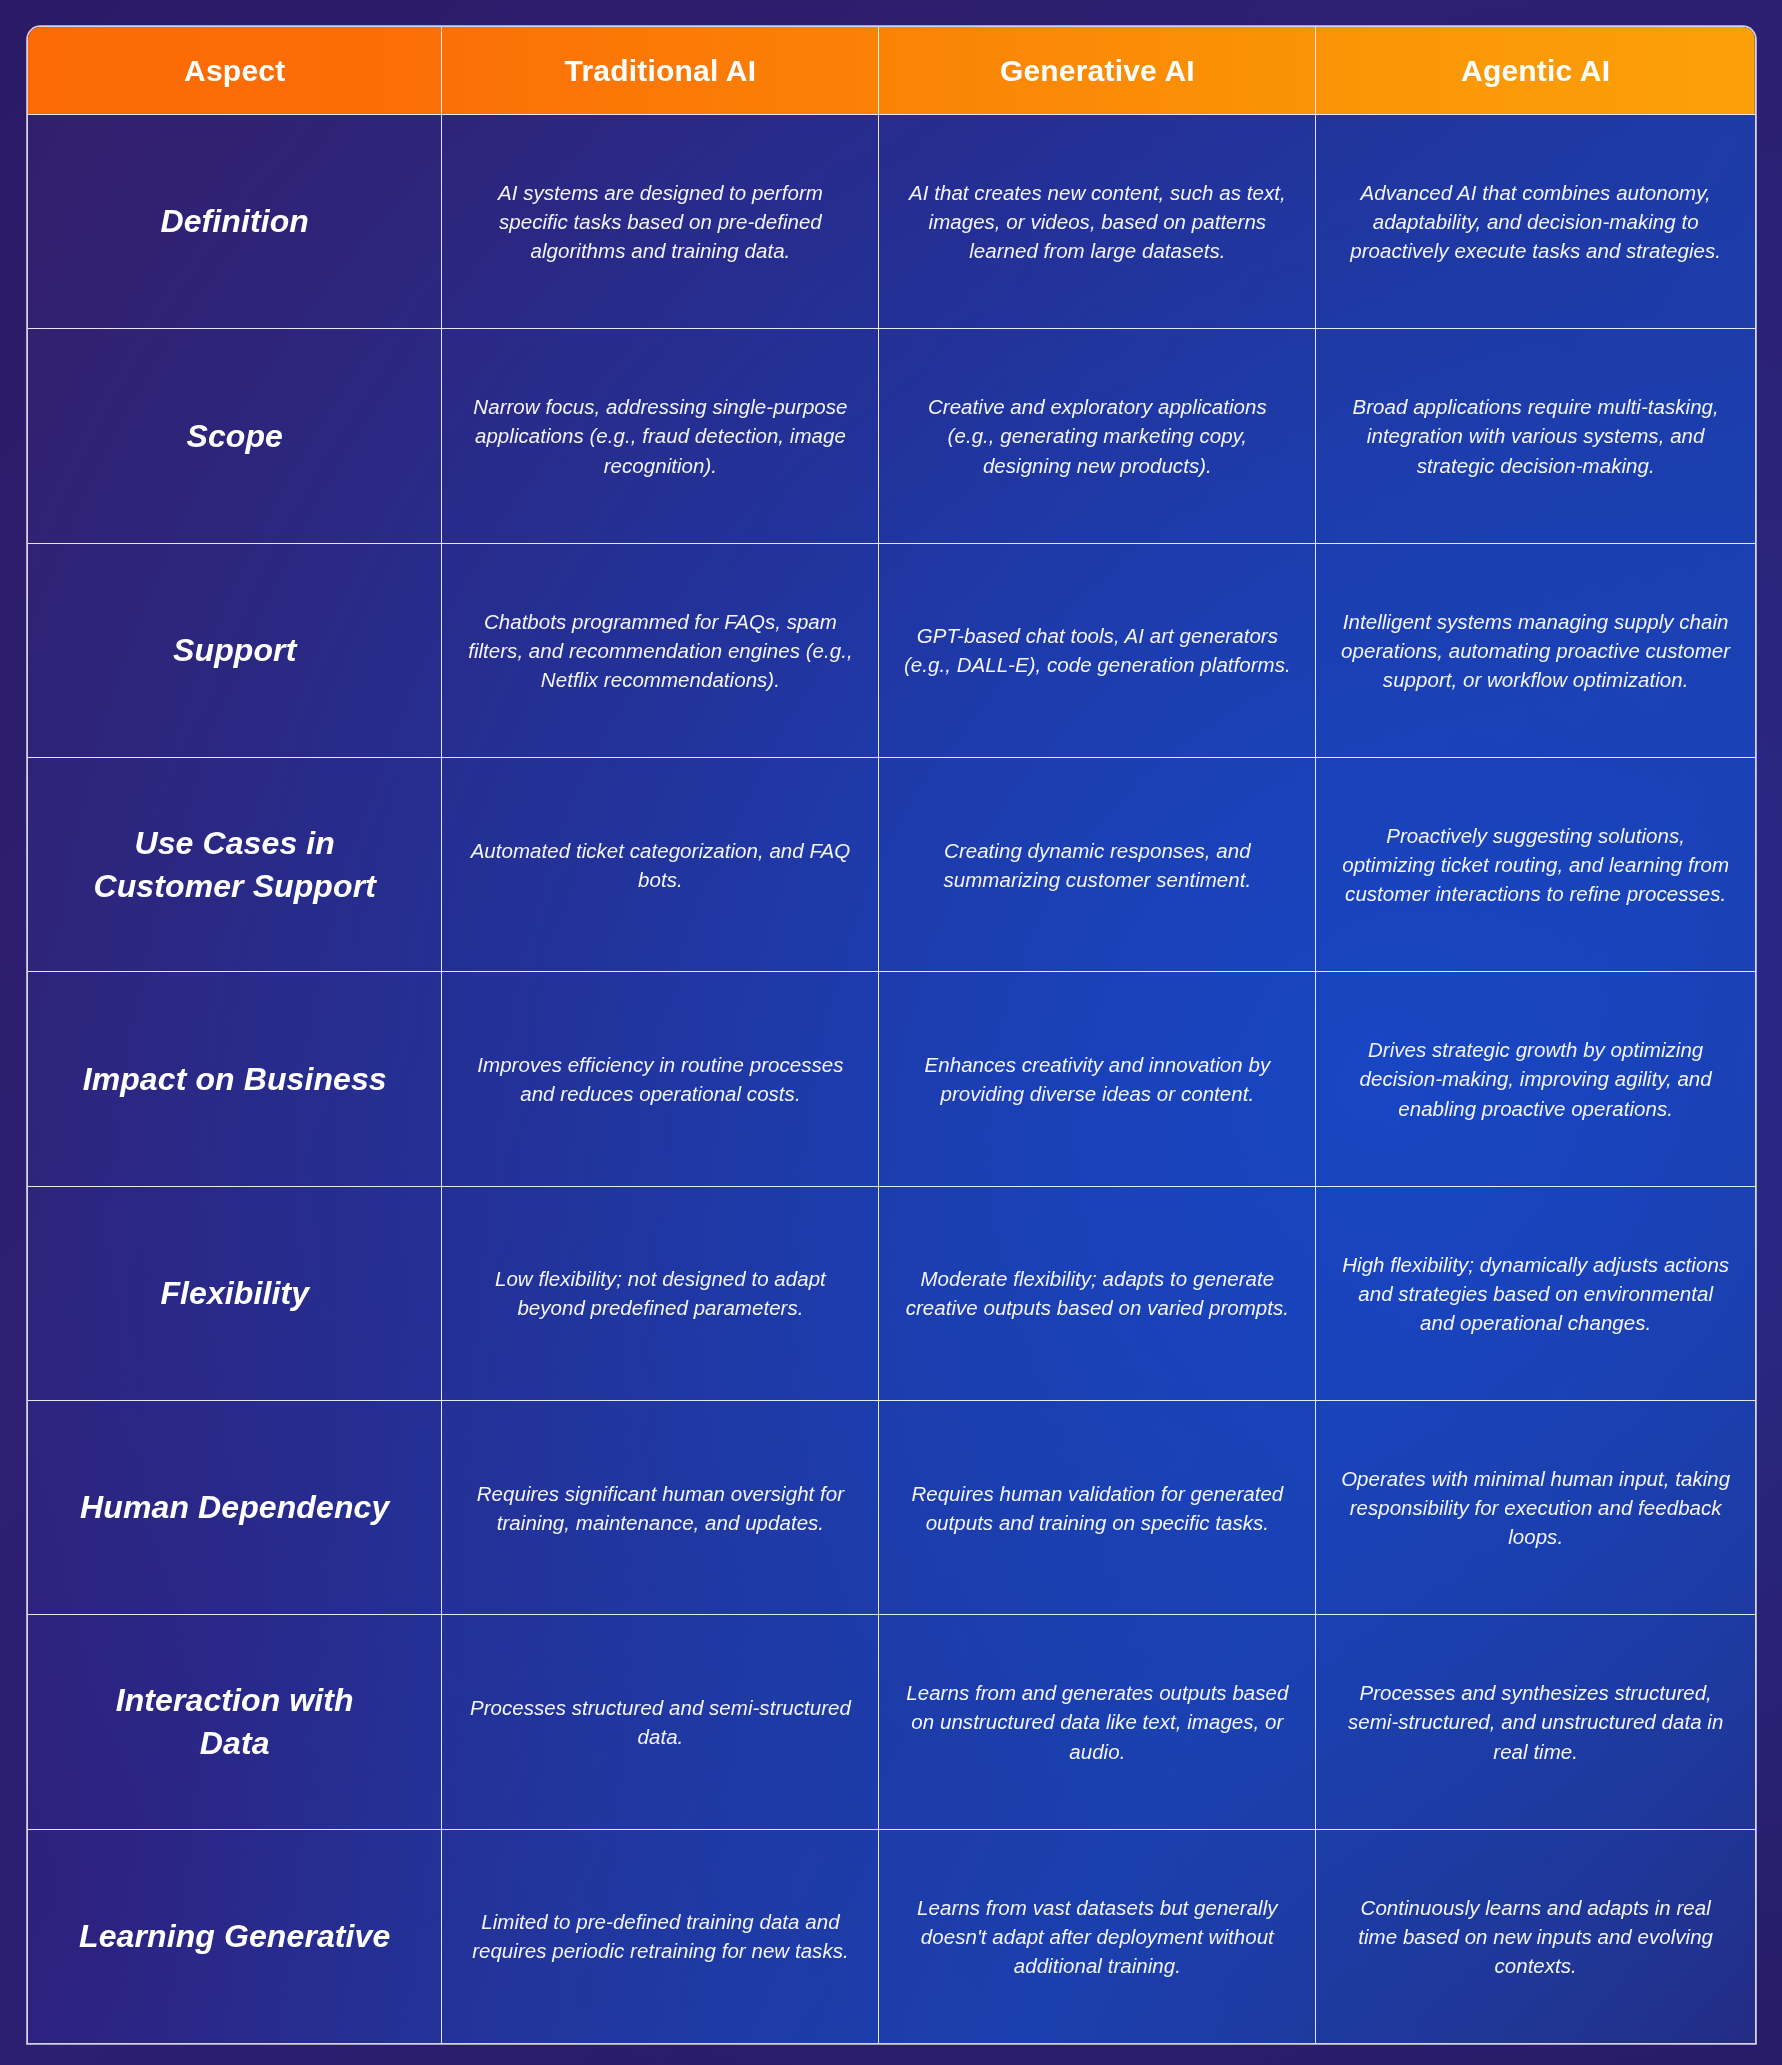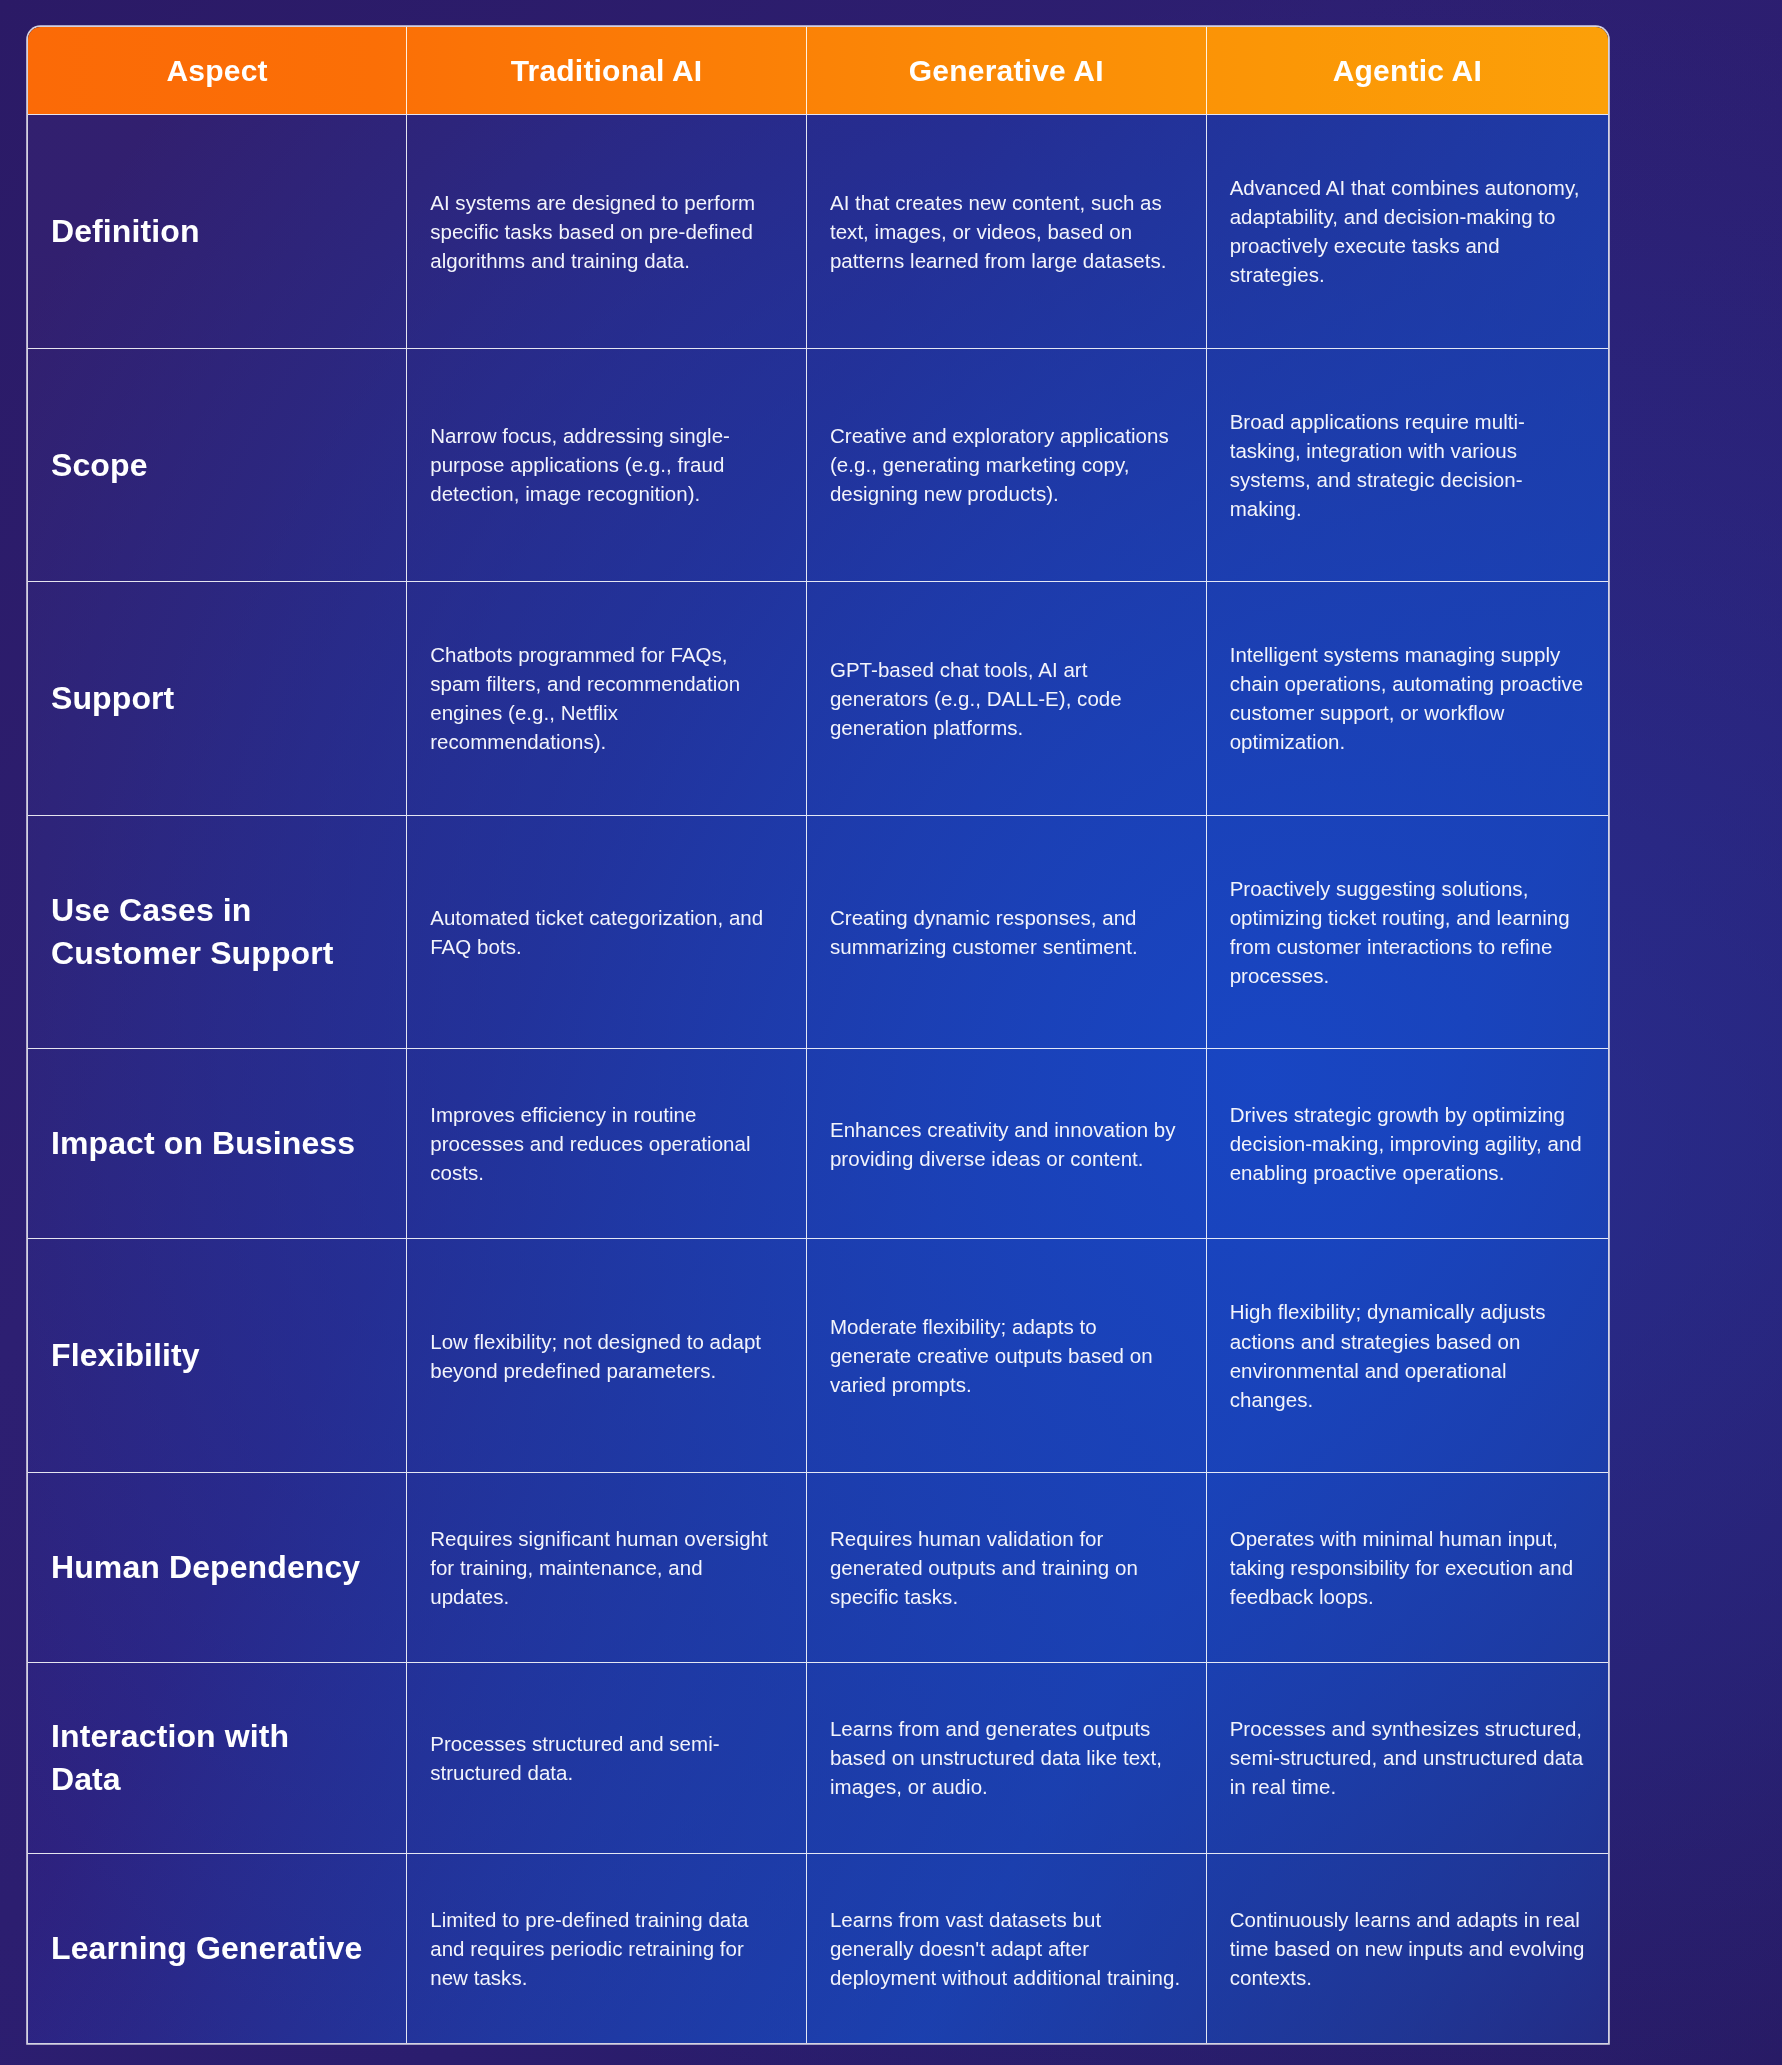--- a/index.html
+++ b/index.html
@@ -17,21 +17,21 @@
       linear-gradient(135deg, #2b1a66 0%, #2d1f72 35%, #2b1d6e 65%, #28185f 100%);
     color:#ffffff;
     -webkit-font-smoothing:antialiased;
   }
 
   
   .table-wrap {
     position:absolute;
     left:28px;
     top:27px;
-    width:1580px;
+    width:1727px;
     height:2016px;
     border-radius:17px;
   }
 
   .cmp-table {
     width:100%;
     height:100%;
     border-collapse:separate;
     border-spacing:0;
     table-layout:fixed;
@@ -61,23 +61,24 @@
 
   thead tr {
     background:linear-gradient(90deg,#fb6a07 0%, #fb6f06 22%, #fb7f06 45%, #fb8c06 63%, #fb9706 80%, #fca009 100%);
   }
 
   
   tbody td {
     border-top:1.8px solid rgba(255,255,255,0.88);
     border-right:1.8px solid rgba(255,255,255,0.88);
     vertical-align:middle;
-    text-align:left;
+    text-align:center;
     padding:20px 23px;
     background:transparent;
+    font-style:italic;
   }
   tbody td:last-child { border-right:none; }
 
   td.aspect {
     font-size:32px;
     font-weight:bold;
     line-height:1.33;
     letter-spacing:0.1px;
   }
 

